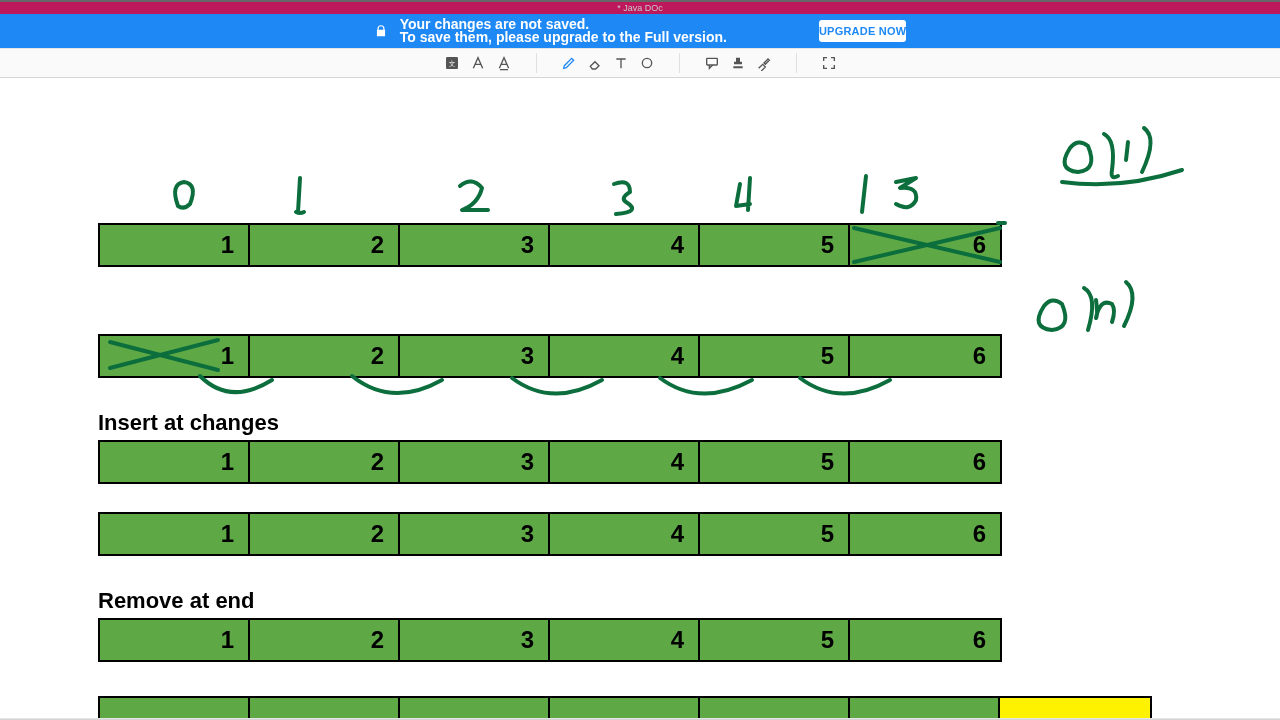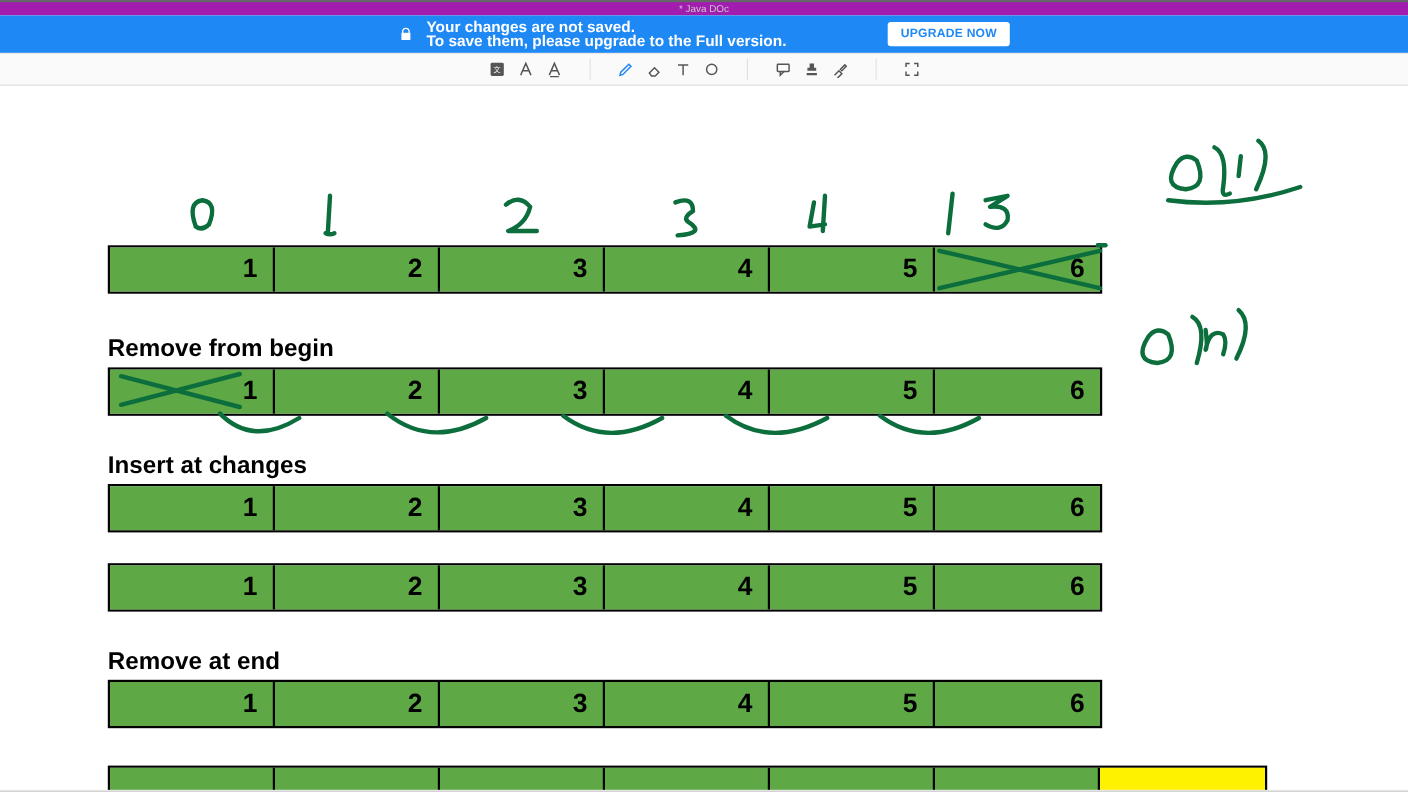--- a/index.html
+++ b/index.html
@@ -1,38 +1,38 @@
 <!DOCTYPE html>
 <html><head>
 <meta charset="utf-8">
 <style>
   * { box-sizing: border-box; margin: 0; padding: 0; }
   html, body { width: 1280px; height: 720px; font-family: Arial, Helvetica, sans-serif; background: #fff; overflow: hidden; }
 
   
   .titlebar {
-    height: 14px; background: #a21caf; color: #c8c8c8;
+    height: 14px; background: #be185d; color: #c8c8c8;
     display: flex; align-items: center; justify-content: center;
     font-size: 9px; font-weight: 400;
     border-top: 2px solid #666;
   }
 
   
   .banner {
     height: 34px; background: #1e88f5; color: #fff;
     display: flex; align-items: center; justify-content: center;
     position: relative;
   }
   .banner-inner { display: flex; align-items: center; gap: 12px; }
   .banner-text { font-size: 14px; line-height: 13px; }
   .banner-text .line1 { font-weight: 700; }
   .banner-text .line2 { font-weight: 700; }
   .upgrade-btn {
     background: #fff; color: #1e88f5; border: none;
-    padding: 5px 12px; font-size: 11px; font-weight: 700; letter-spacing: .02em;
+    padding: 5px 0; font-size: 11px; font-weight: 700; letter-spacing: .02em;
     border-radius: 3px; cursor: pointer;
     margin-left: 80px;
   }
   .lock-icon svg { width: 14px; height: 14px; display: block; }
 
   
   .toolbar {
     height: 30px; background: #fafafa;
     border-top: 1px solid #e5e5e5; border-bottom: 1px solid #d6d6d6;
     display: flex; align-items: center; justify-content: center; gap: 6px;
@@ -171,21 +171,20 @@
 
   <div class="array" style="left:98px; top:145px;">
     <div class="cell">1</div>
     <div class="cell">2</div>
     <div class="cell">3</div>
     <div class="cell">4</div>
     <div class="cell">5</div>
     <div class="cell">6</div>
   </div>
 
-  <div class="heading" style="left:98px; top:226px;">Remove from begin</div>
 
   <div class="array" style="left:98px; top:256px;">
     <div class="cell">1</div>
     <div class="cell">2</div>
     <div class="cell">3</div>
     <div class="cell">4</div>
     <div class="cell">5</div>
     <div class="cell">6</div>
   </div>
 

